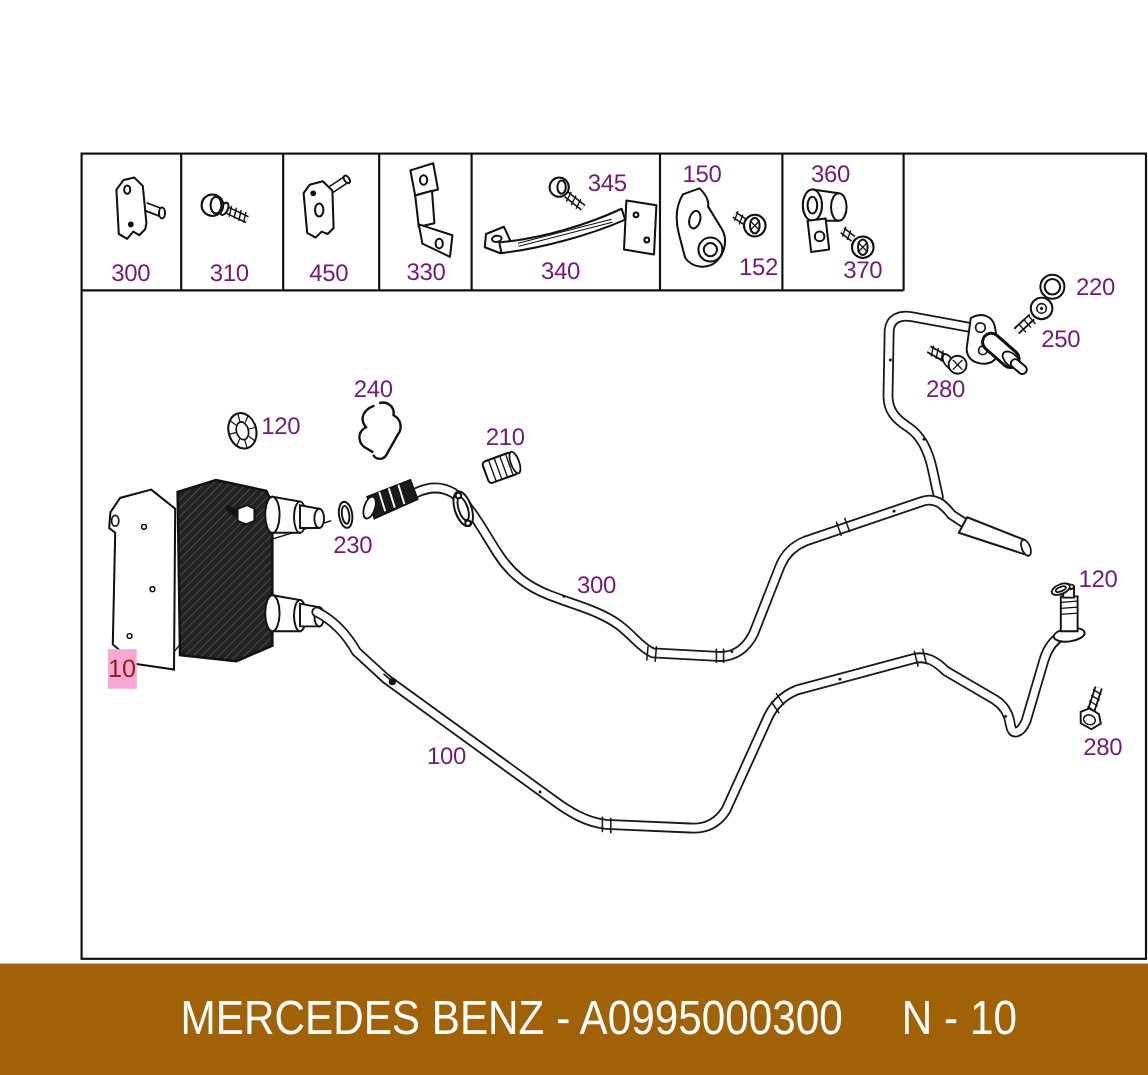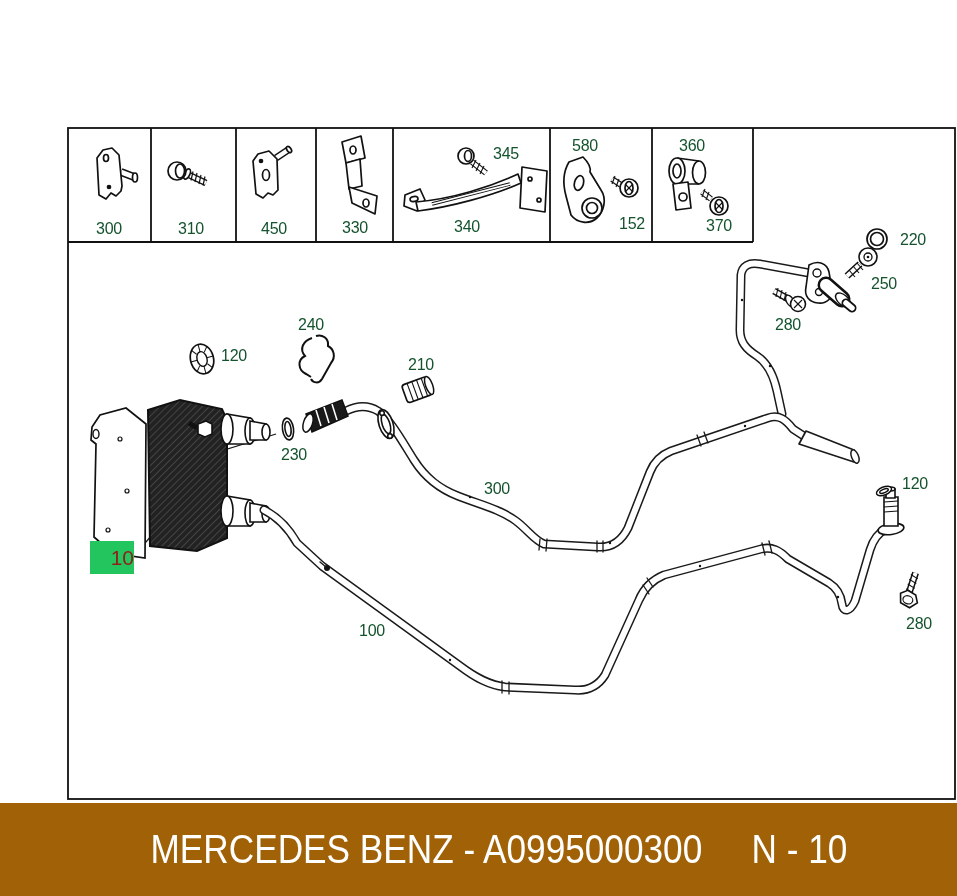--- a/index.html
+++ b/index.html
@@ -1,23 +1,23 @@
 <!DOCTYPE html>
 <html><head>
 <meta charset="utf-8">
 <style>
   html,body{margin:0;padding:0;background:#fff;}
   body{width:957px;height:896px;position:relative;overflow:hidden;
        font-family:"Liberation Sans",sans-serif;color:#111;}
   #stage{position:absolute;inset:0;width:957px;height:896px;}
   svg{position:absolute;left:0;top:0;}
   .callout{position:absolute;transform:translate(-50%,-50%);
-           font-size:16px;letter-spacing:-0.3px;color:#14532d;white-space:nowrap;}
-  #hl-box{position:absolute;left:90px;top:541px;width:44px;height:33px;
-          background:#22c55e;display:flex;align-items:center;justify-content:flex-end;}
+           font-size:20px;letter-spacing:-0.3px;color:#701a75;white-space:nowrap;}
+  #hl-box{position:absolute;left:90px;top:541px;width:24px;height:33px;
+          background:#f9a8d4;display:flex;align-items:center;justify-content:flex-start;}
   #hl-box span{font-size:21px;color:#8e211b;}
   #footer{position:absolute;left:0;top:803px;width:957px;height:93px;background:#a16207;
           display:flex;align-items:center;justify-content:center;padding-left:20px;}
   #footer .ftxt{display:flex;gap:56px;transform:scaleX(0.88);color:#fff;
                 font-size:40px;white-space:nowrap;}
 </style>
 </head>
 <body>
 
 <div id="stage">
@@ -356,21 +356,21 @@
         <circle cx="770" cy="366" r="1.2"></circle>
   </g>
 </svg>
 
   <div class="callout" style="left:109px;top:229px">300</div>
   <div class="callout" style="left:191px;top:229px">310</div>
   <div class="callout" style="left:274px;top:229px">450</div>
   <div class="callout" style="left:355px;top:228px">330</div>
   <div class="callout" style="left:467px;top:227px">340</div>
   <div class="callout" style="left:506px;top:154px">345</div>
-  <div class="callout" style="left:585px;top:146px">580</div>
+  <div class="callout" style="left:585px;top:146px">150</div>
   <div class="callout" style="left:632px;top:224px">152</div>
   <div class="callout" style="left:692px;top:146px">360</div>
   <div class="callout" style="left:719px;top:226px">370</div>
 
   <div class="callout" style="left:913px;top:240px">220</div>
   <div class="callout" style="left:884px;top:284px">250</div>
   <div class="callout" style="left:788px;top:325px">280</div>
   <div class="callout" style="left:234px;top:356px">120</div>
   <div class="callout" style="left:311px;top:325px">240</div>
   <div class="callout" style="left:421px;top:365px">210</div>

